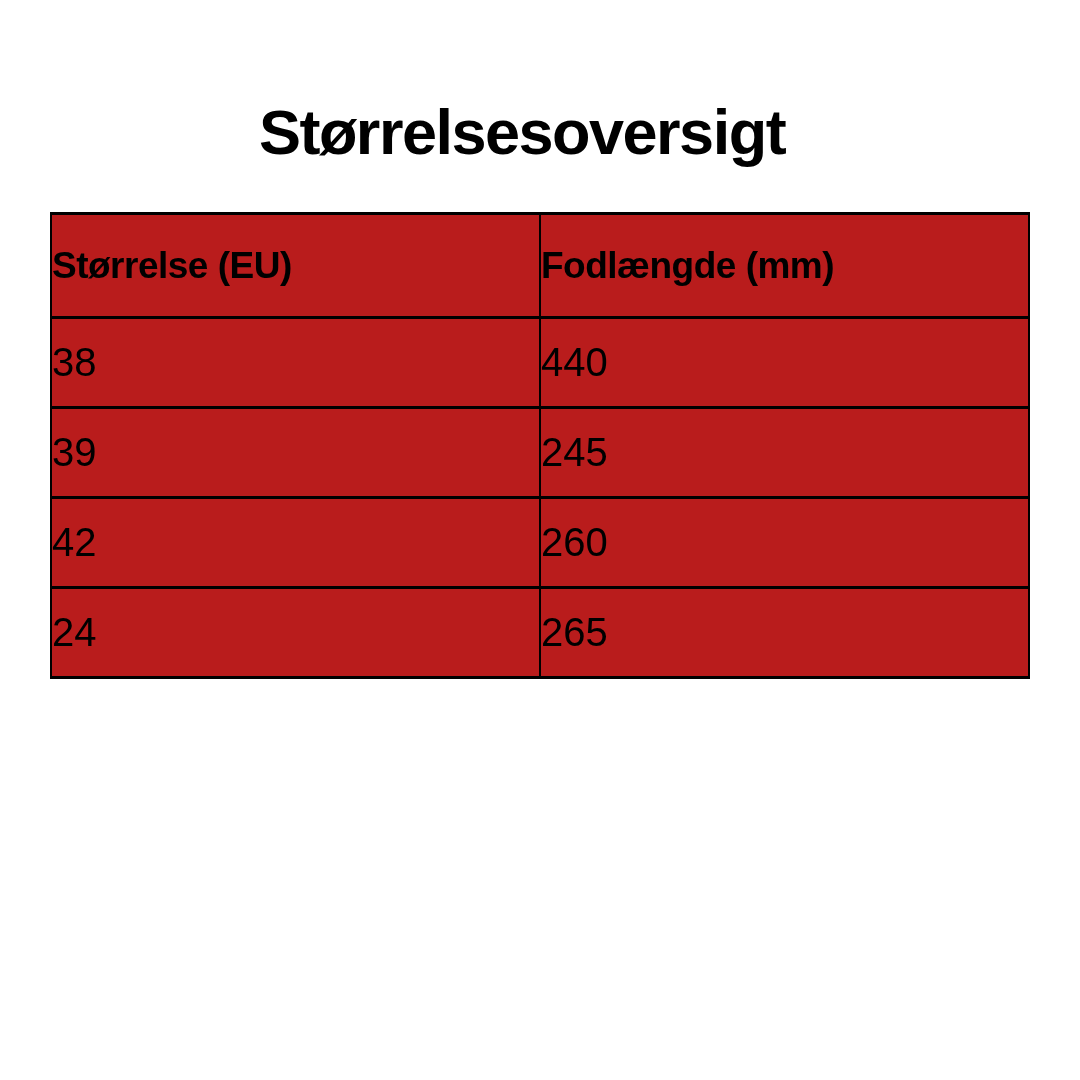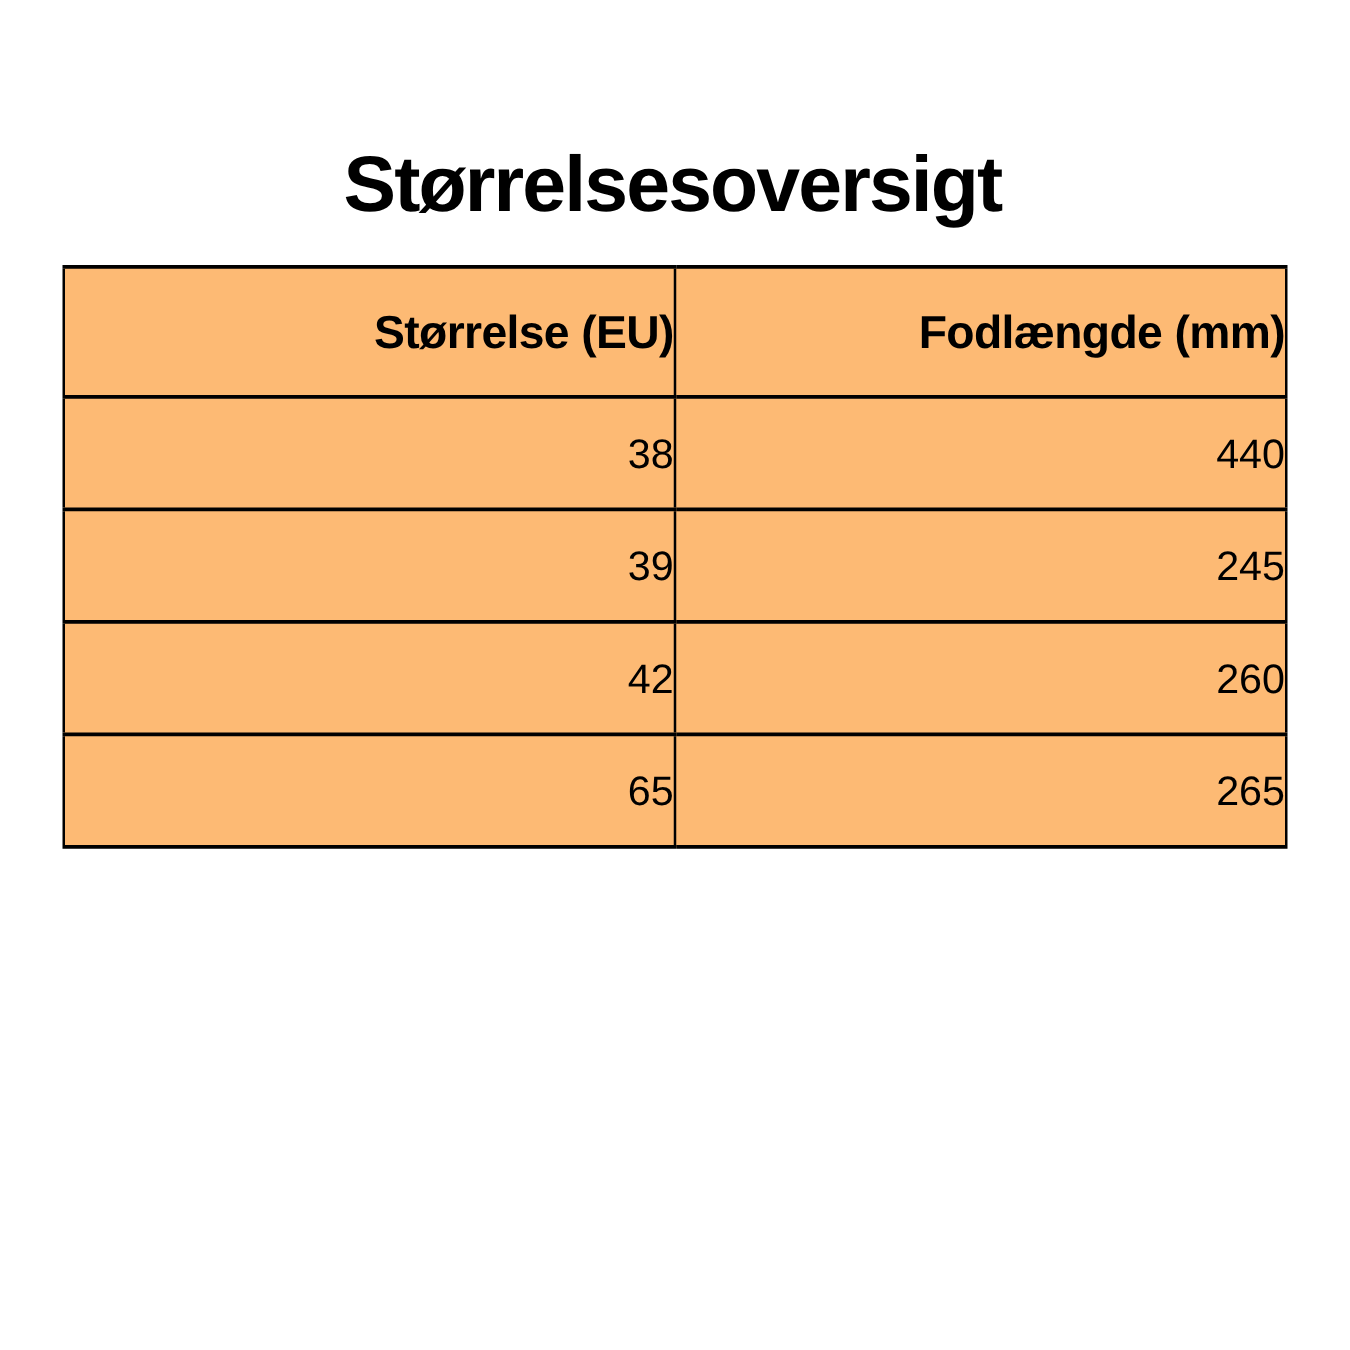--- a/index.html
+++ b/index.html
@@ -13,55 +13,55 @@
     position: relative;
     font-family: "Liberation Sans", sans-serif;
     color: #000000;
     overflow: hidden;
   }
   .page-title {
     position: absolute;
     top: 96px;
     left: 0;
     width: 1044px;
-    margin: 16px;
+    margin: 0;
     text-align: center;
     font-size: 63px;
     font-weight: bold;
     letter-spacing: -1.5px;
     color: #000000;
   }
   table.size-table {
     position: absolute;
     left: 50px;
     top: 212px;
     width: 980px;
     border-collapse: collapse;
     table-layout: fixed;
   }
   table.size-table th,
   table.size-table td {
     border-left: 2px solid #000000;
     border-right: 2px solid #000000;
     border-top: 3px solid #000000;
     border-bottom: 3px solid #000000;
-    text-align: right;
+    text-align: left;
     vertical-align: middle;
-    background: #fdba74;
+    background: #b91c1c;
     padding: 0;
   }
   table.size-table th {
     height: 101px;
     font-size: 37px;
     font-weight: bold;
     letter-spacing: -0.5px;
   }
   table.size-table td {
     height: 87px;
-    font-size: 33px;
+    font-size: 40px;
     font-weight: normal;
   }
 </style>
 </head>
 <body>
 
 <h1 class="page-title">Størrelsesoversigt</h1>
 
 <table class="size-table">
   <thead>
@@ -77,17 +77,17 @@
       </tr>
       <tr>
         <td>39</td>
         <td>245</td>
       </tr>
       <tr>
         <td>42</td>
         <td>260</td>
       </tr>
       <tr>
-        <td>65</td>
+        <td>24</td>
         <td>265</td>
       </tr>
     </tbody>
 </table>
 
 </body></html>

